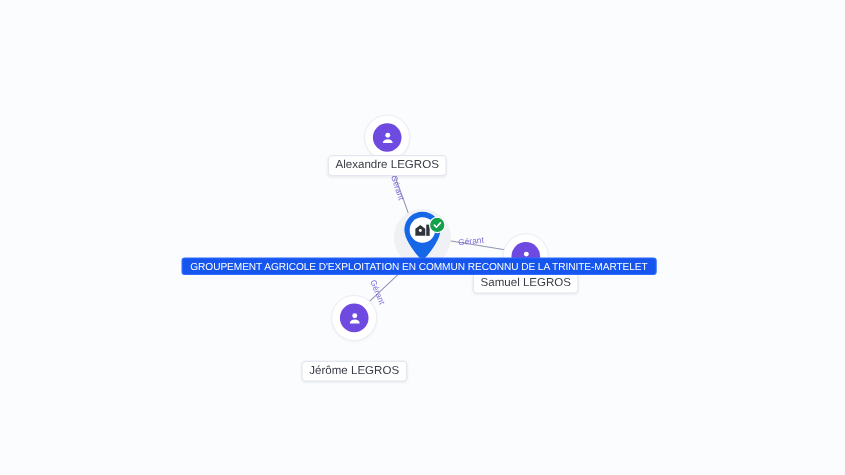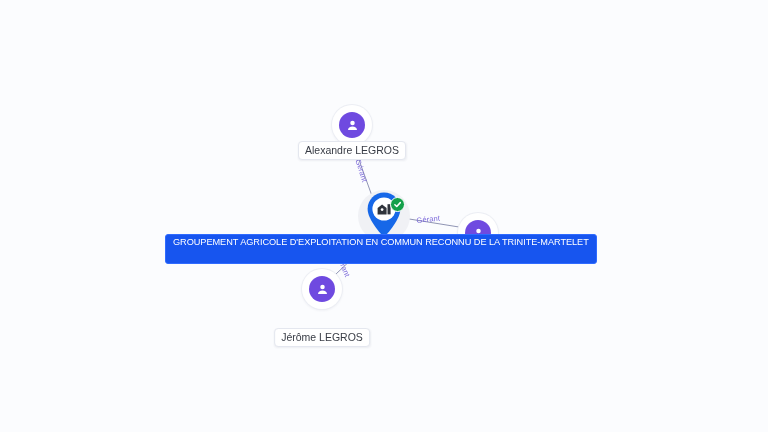--- a/index.html
+++ b/index.html
@@ -139,21 +139,21 @@
     white-space: nowrap;
     line-height: 1.15;
     box-shadow: 0 1px 2px rgba(40,50,90,0.07);
   }
 
   
   #company-label-bar {
     position: absolute;
     left: 165px;
     top: 234px;
-    height: 30px;
+    height: 16px;
     line-height: 15px;
     padding: 0 7px;
     background: #1755ef;
     border: 1px solid #2f6bff;
     border-radius: 3px;
     color: #ffffff;
     font-size: 9.2px;
     letter-spacing: -0.05px;
     white-space: nowrap;
     box-sizing: border-box;
@@ -198,20 +198,21 @@
 
   <div class="node" style="left:478px; top:233px;">
     <div class="person-halo"></div>
     <div class="person-disc">
       <svg width="15" height="15" viewBox="0 0 24 24" fill="#ffffff">
         <circle cx="12" cy="8" r="3.6"></circle>
         <path d="M4.8 19.2c0-3.6 3.2-5.6 7.2-5.6s7.2 2 7.2 5.6z"></path>
       </svg>
     </div>
   </div>
+  <div class="name-pill" style="left:478px; top:248px;">Samuel LEGROS</div>
 
   <div class="node" style="left:322px; top:289px;">
     <div class="person-halo"></div>
     <div class="person-disc">
       <svg width="15" height="15" viewBox="0 0 24 24" fill="#ffffff">
         <circle cx="12" cy="8" r="3.6"></circle>
         <path d="M4.8 19.2c0-3.6 3.2-5.6 7.2-5.6s7.2 2 7.2 5.6z"></path>
       </svg>
     </div>
   </div>

